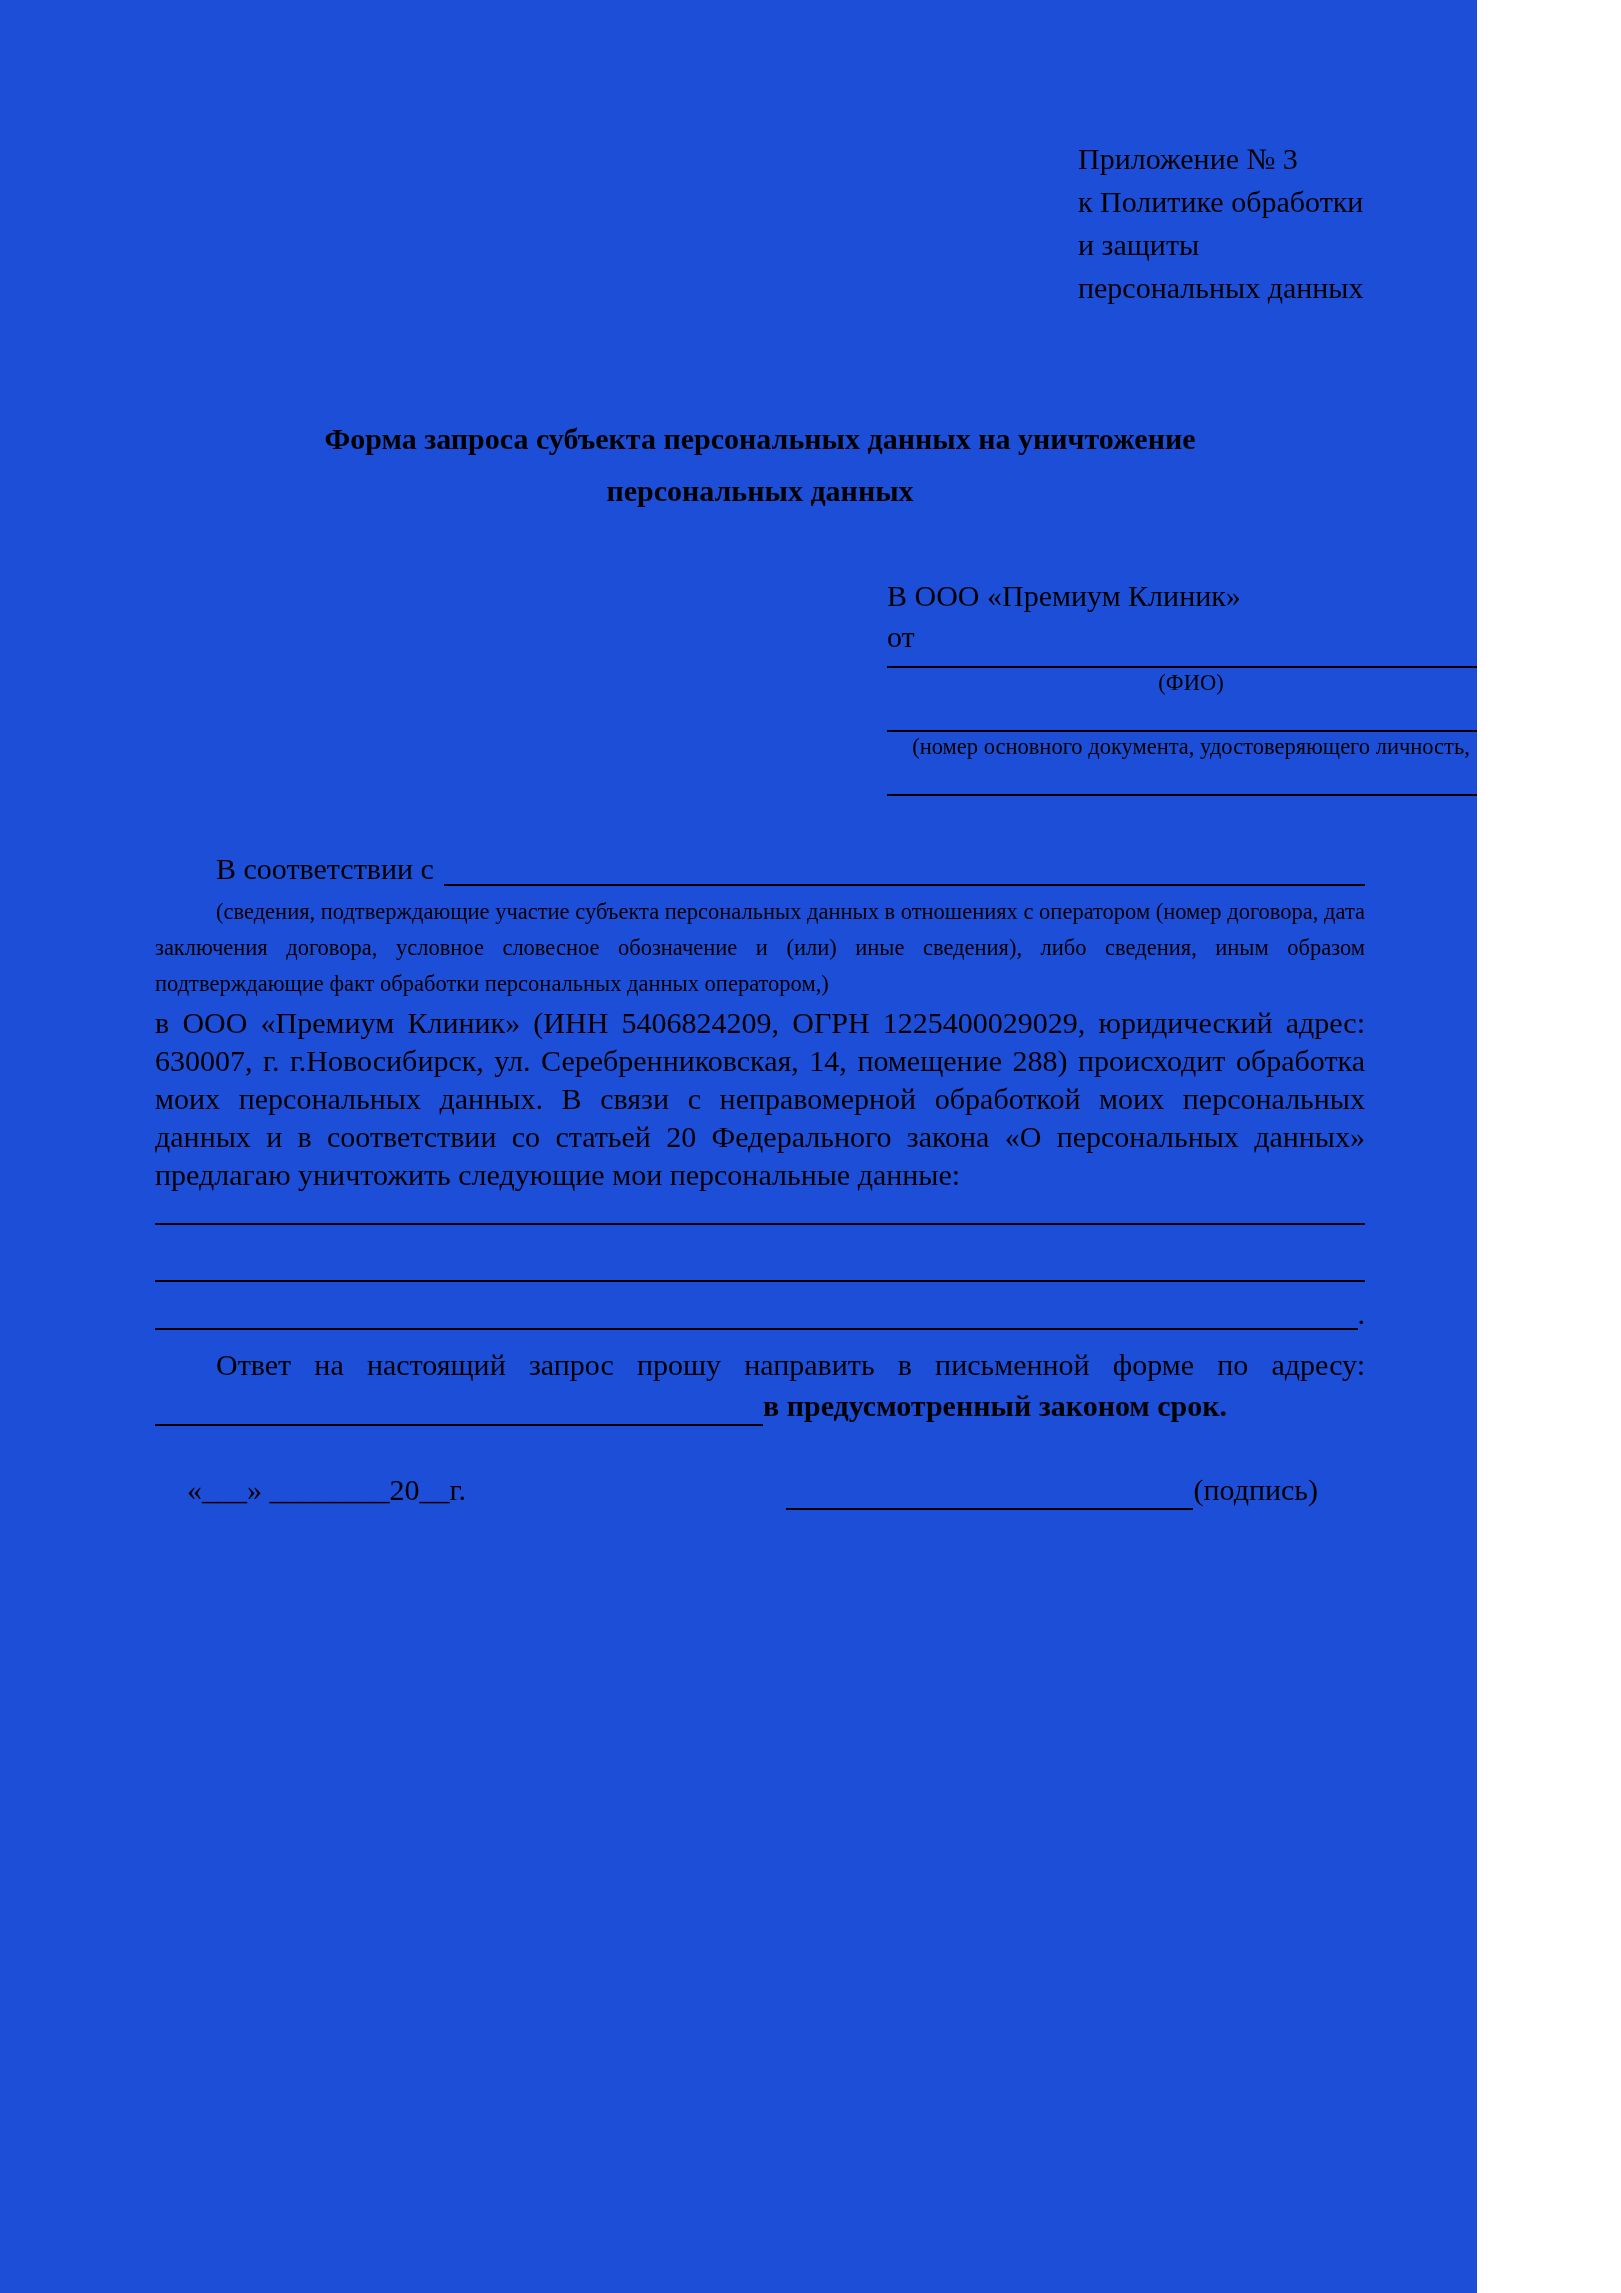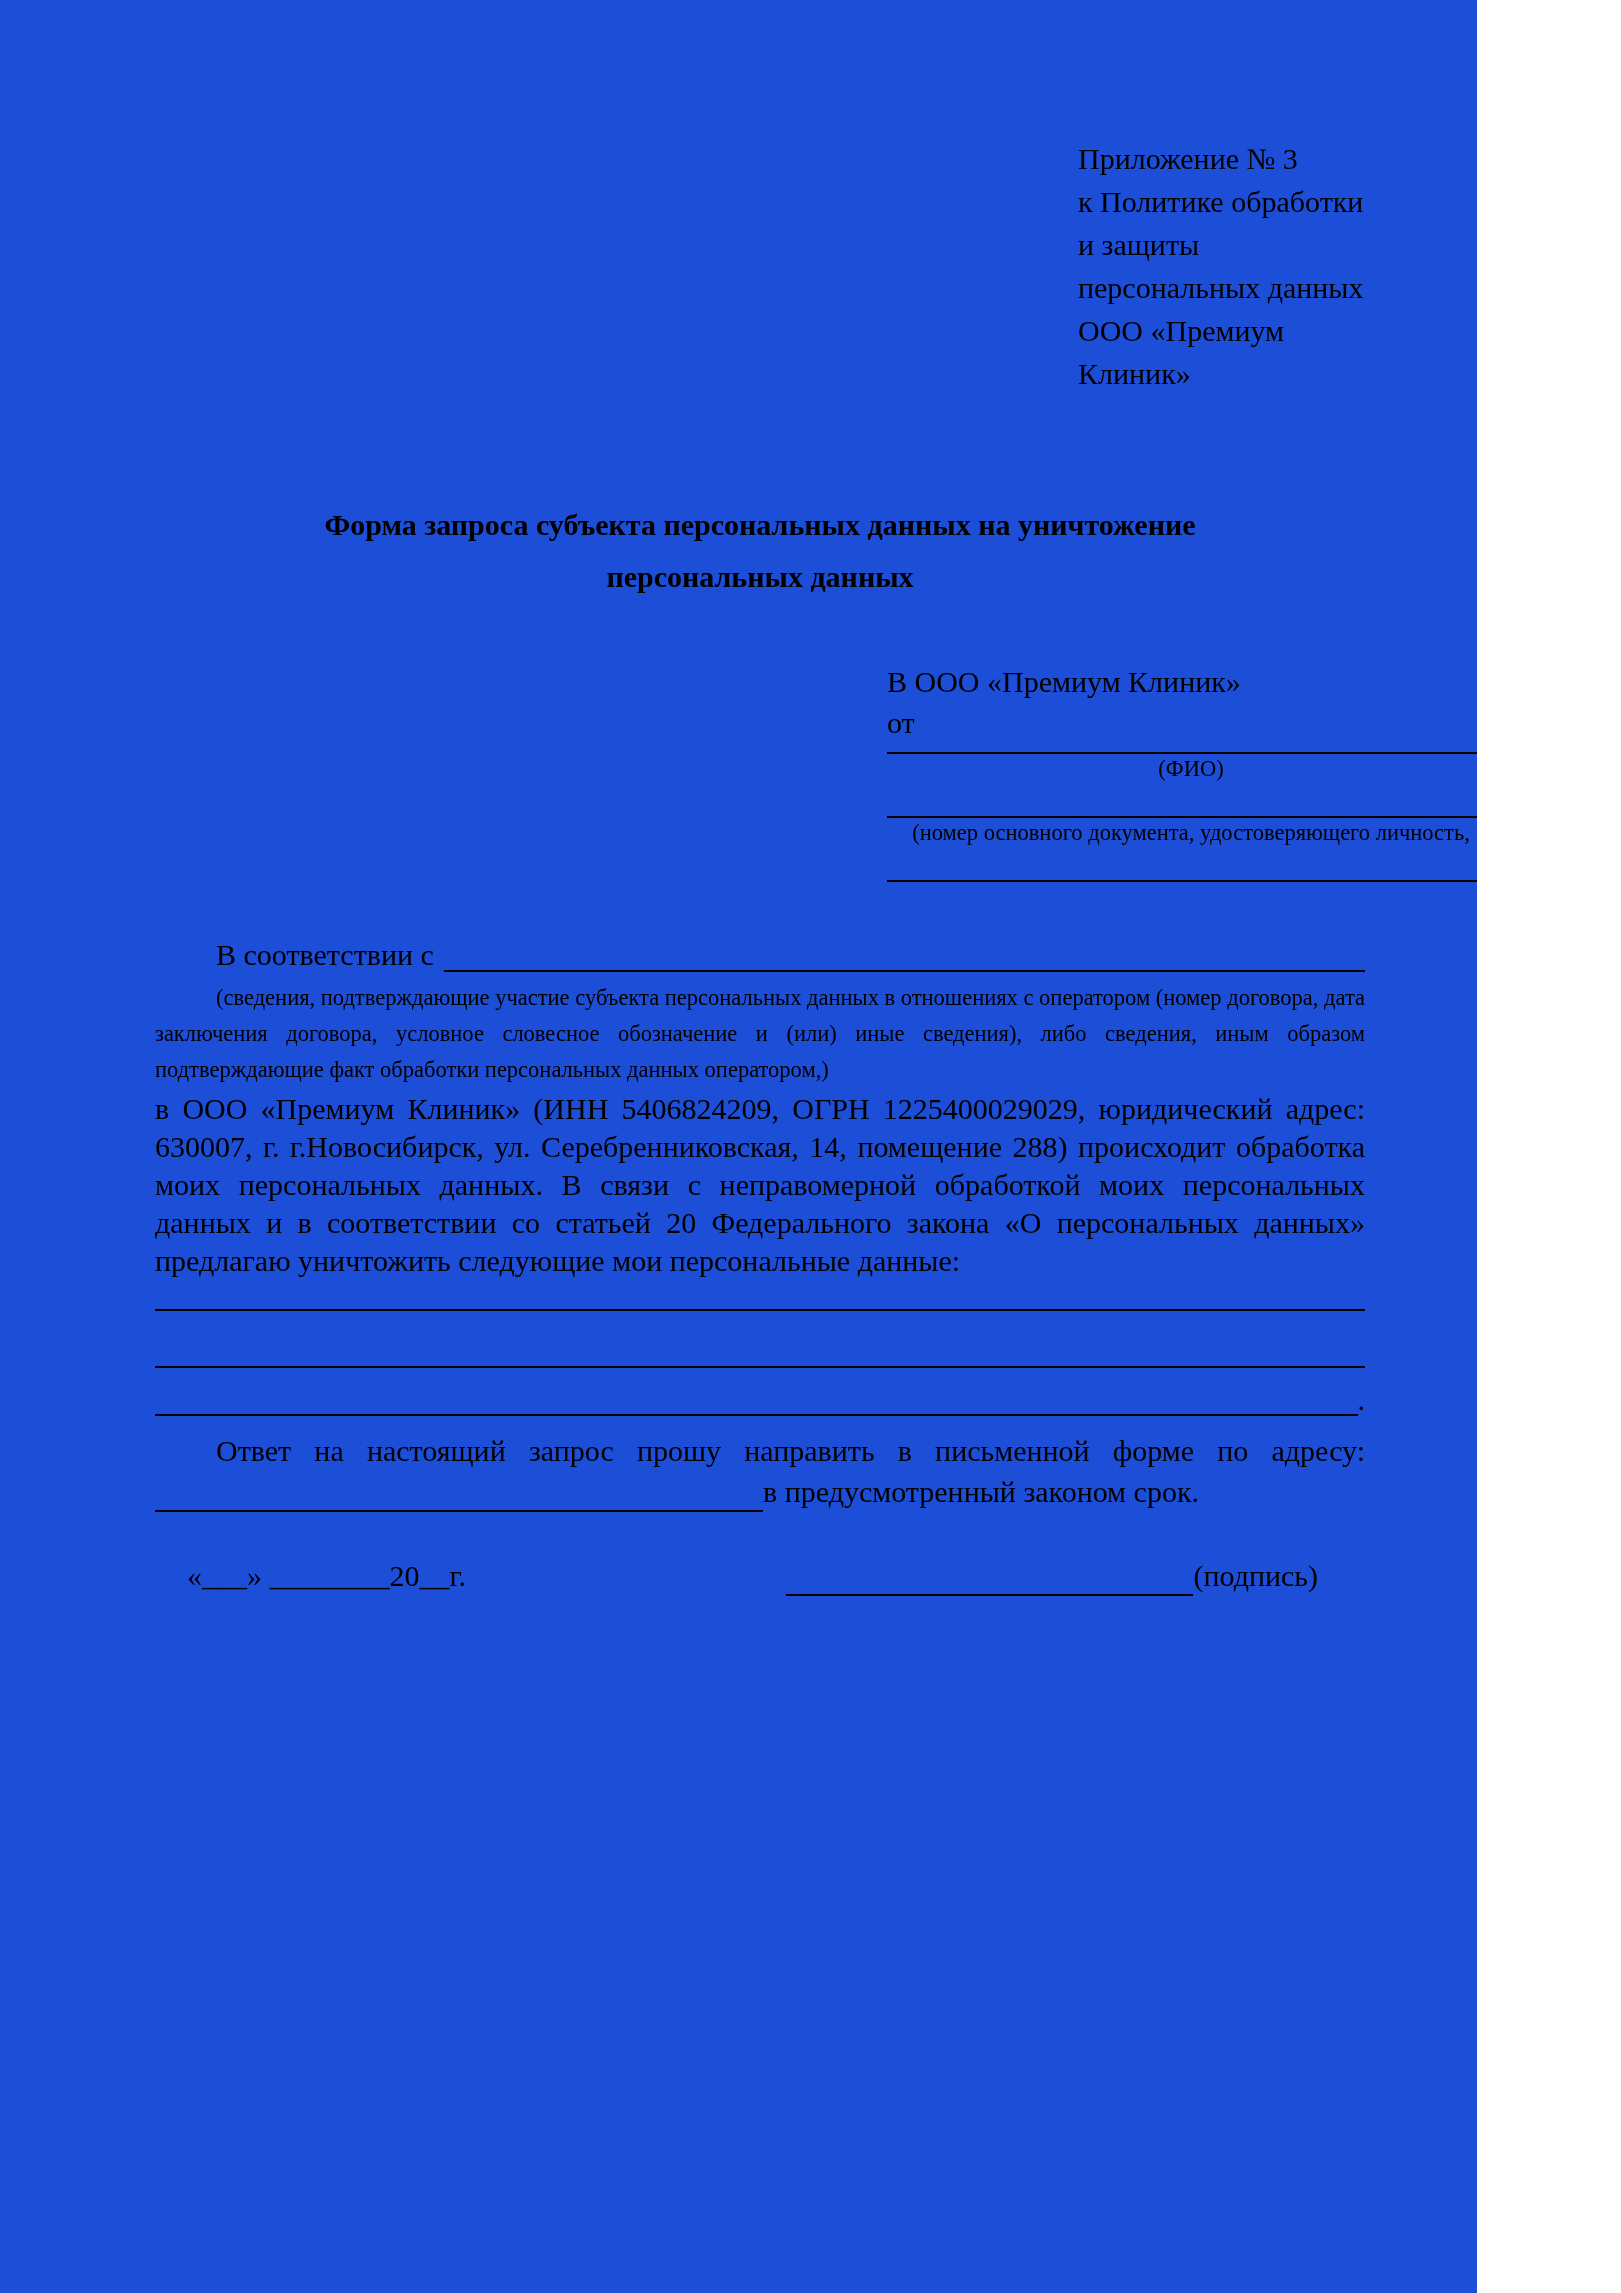--- a/index.html
+++ b/index.html
@@ -121,20 +121,21 @@
     margin-top: 13.7px;
     line-height: 41px;
     text-align: justify;
     text-align-last: justify;
     text-indent: 61px;
   }
   .response-cont {
     display: flex;
     align-items: flex-end;
     line-height: 41px;
+    font-weight: bold;
   }
   .address-line {
     width: 608px;
     border-bottom: 2.9px solid #000;
     height: 37px;
   }
 
   
   .footer-row {
     display: flex;
@@ -158,21 +159,20 @@
 </head>
 <body>
 
 <div class="page">
   <div class="content">
 
     <div class="appendix-header">
       <div>Приложение № 3</div>
       <div>к Политике обработки и защиты</div>
       <div>персональных данных</div>
-      <div>ООО «Премиум Клиник»</div>
     </div>
 
     <div class="doc-title">
       <span>Форма запроса субъекта персональных данных на уничтожение</span>
       <span>персональных данных</span>
     </div>
 
     <div class="addressee">
       <div class="addr-to">В ООО «Премиум Клиник»</div>
       <div class="addr-from">от</div>

